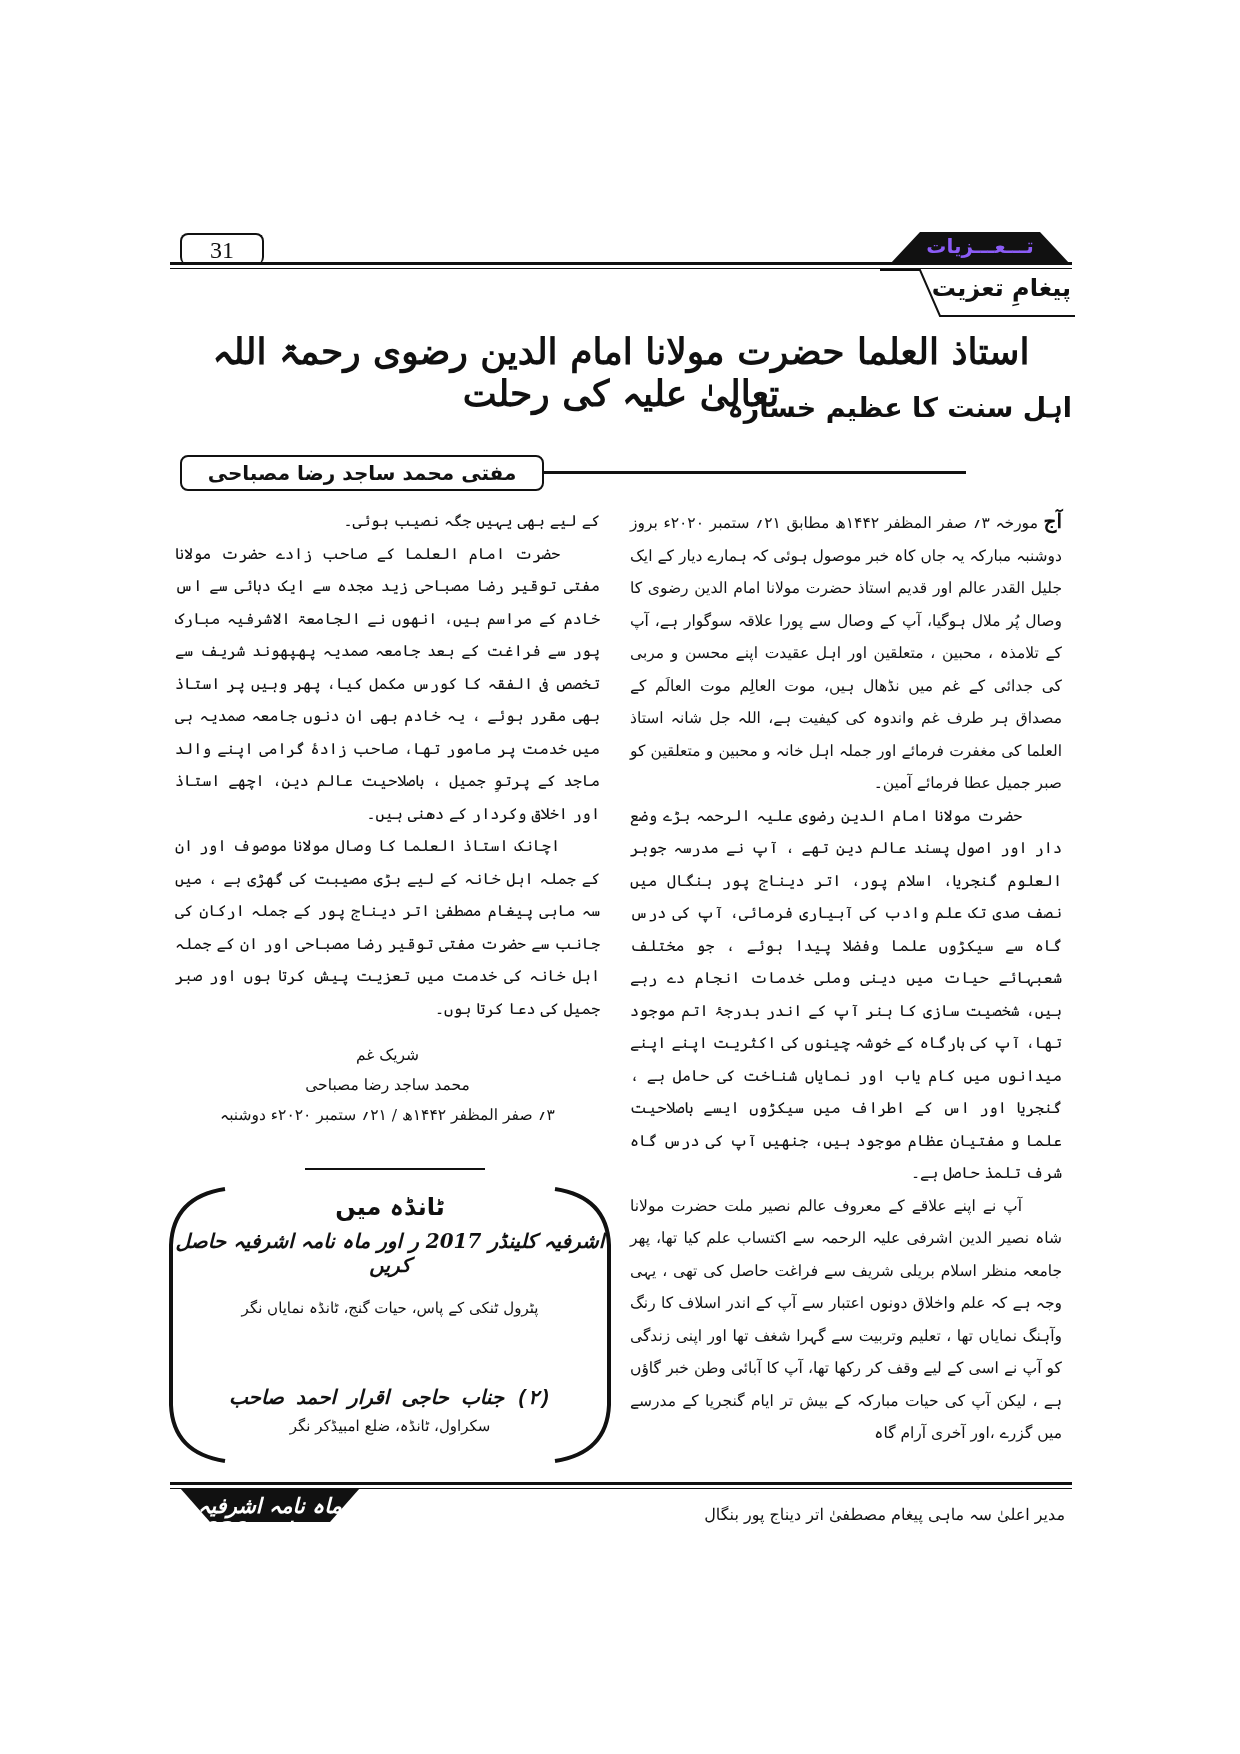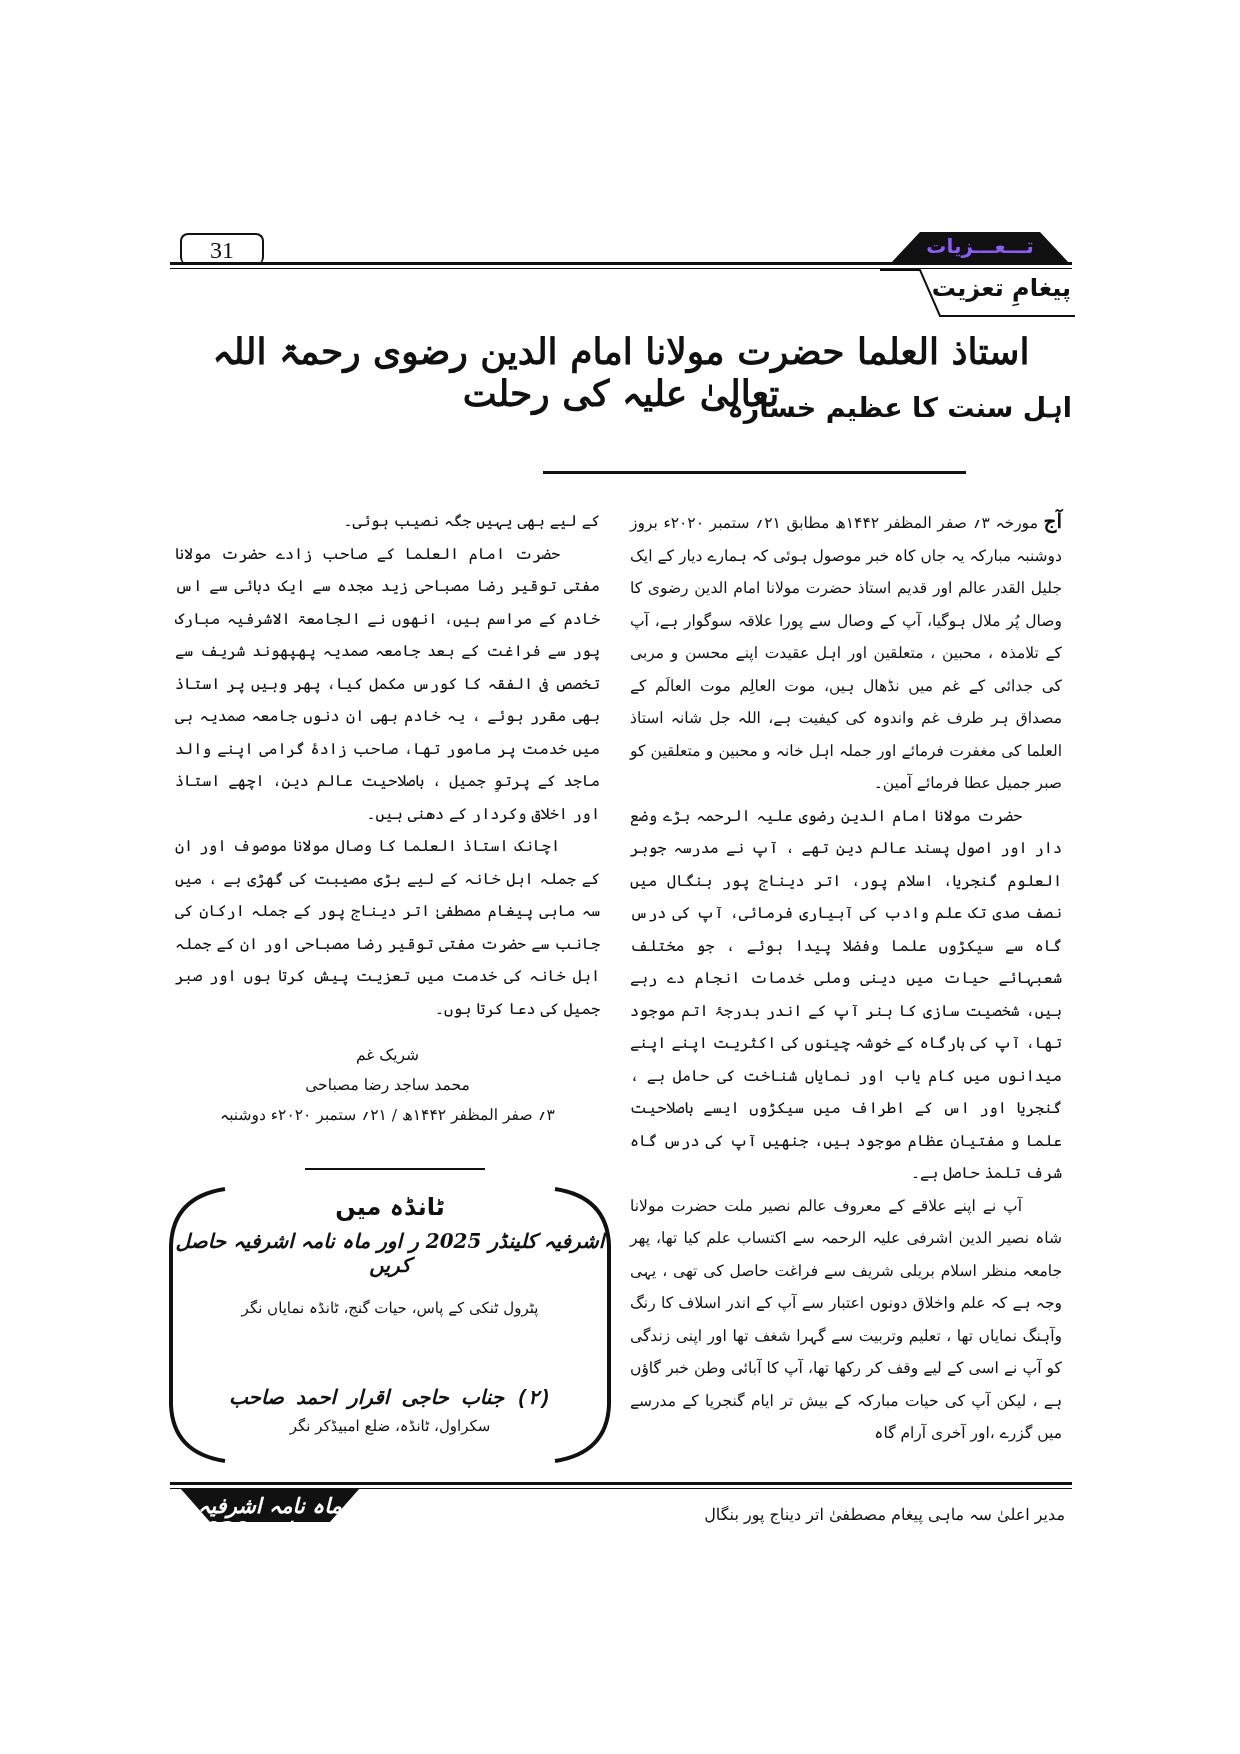--- a/index.html
+++ b/index.html
@@ -83,20 +83,21 @@
 
   <div class="sub-badge">
     <svg width="195" height="50">
       <polyline points="0,2 40,2 60,48 195,48" fill="none" stroke="#111" stroke-width="2"></polyline>
     </svg>
     <span>پیغامِ تعزیت</span>
   </div>
 
   <div class="main-title">استاذ العلما حضرت مولانا امام الدین رضوی رحمۃ اللہ تعالیٰ علیہ کی رحلت</div>
   <div class="sub-title">اہل سنت کا عظیم خسارہ</div>
+  <div class="byline-box">مفتی محمد ساجد رضا مصباحی</div>
   <div class="byline-rule"></div>
 
   <div class="col col-right">
     <p><span class="lead">آج</span> <span>مورخہ ۳؍ صفر المظفر ۱۴۴۲ھ مطابق ۲۱؍ ستمبر ۲۰۲۰ء بروز دوشنبہ مبارکہ یہ جاں کاہ خبر موصول ہوئی کہ ہمارے دیار کے ایک جلیل القدر عالم اور قدیم استاذ حضرت مولانا امام الدین رضوی کا وصال پُر ملال ہوگیا، آپ کے وصال سے پورا علاقہ سوگوار ہے، آپ کے تلامذہ ، محبین ، متعلقین اور اہل عقیدت اپنے محسن و مربی کی جدائی کے غم میں نڈھال ہیں، موت العالِم موت العالَم کے مصداق ہر طرف غم واندوہ کی کیفیت ہے، اللہ جل شانہ استاذ العلما کی مغفرت فرمائے اور جملہ اہل خانہ و محبین و متعلقین کو صبر جمیل عطا فرمائے آمین۔</span></p>
     <p class="indent">حضرت مولانا امام الدین رضوی علیہ الرحمہ بڑے وضع دار اور اصول پسند عالم دین تھے ، آپ نے مدرسہ جوہر العلوم گنجریا، اسلام پور، اتر دیناج پور بنگال میں نصف صدی تک علم وادب کی آبیاری فرمائی، آپ کی درس گاہ سے سیکڑوں علما وفضلا پیدا ہوئے ، جو مختلف شعبہائے حیات میں دینی وملی خدمات انجام دے رہے ہیں، شخصیت سازی کا ہنر آپ کے اندر بدرجۂ اتم موجود تھا، آپ کی بارگاہ کے خوشہ چینوں کی اکثریت اپنے اپنے میدانوں میں کام یاب اور نمایاں شناخت کی حامل ہے ، گنجریا اور اس کے اطراف میں سیکڑوں ایسے باصلاحیت علما و مفتیان عظام موجود ہیں، جنھیں آپ کی درس گاہ شرف تلمذ حاصل ہے۔</p>
     <p class="indent">آپ نے اپنے علاقے کے معروف عالم نصیر ملت حضرت مولانا شاہ نصیر الدین اشرفی علیہ الرحمہ سے اکتساب علم کیا تھا، پھر جامعہ منظر اسلام بریلی شریف سے فراغت حاصل کی تھی ، یہی وجہ ہے کہ علم واخلاق دونوں اعتبار سے آپ کے اندر اسلاف کا رنگ وآہنگ نمایاں تھا ، تعلیم وتربیت سے گہرا شغف تھا اور اپنی زندگی کو آپ نے اسی کے لیے وقف کر رکھا تھا، آپ کا آبائی وطن خبر گاؤں ہے ، لیکن آپ کی حیات مبارکہ کے بیش تر ایام گنجریا کے مدرسے میں گزرے ،اور آخری آرام گاہ</p>
   </div>
 
   <div class="col col-left">
     <p>کے لیے بھی یہیں جگہ نصیب ہوئی۔</p>
@@ -110,21 +111,21 @@
     <div>۳؍ صفر المظفر ۱۴۴۲ھ / ۲۱؍ ستمبر ۲۰۲۰ء دوشنبہ</div>
   </div>
   <div class="sig-rule"></div>
 
   <div class="ad-box">
     <svg class="frame" width="450" height="280">
       <path d="M60,4 Q8,12 6,60 L6,220 Q8,268 60,276" fill="none" stroke="#111" stroke-width="4"></path>
       <path d="M390,4 Q442,12 444,60 L444,220 Q442,268 390,276" fill="none" stroke="#111" stroke-width="4"></path>
     </svg>
     <div class="ad-line ad-heading">ٹانڈہ میں</div>
-    <div class="ad-line ad-tagline">اشرفیہ کلینڈر 2025 ر اور ماہ نامہ اشرفیہ حاصل کریں</div>
+    <div class="ad-line ad-tagline">اشرفیہ کلینڈر 2017 ر اور ماہ نامہ اشرفیہ حاصل کریں</div>
     <div class="ad-line ad-dealer1-addr">پٹرول ٹنکی کے پاس، حیات گنج، ٹانڈہ نمایاں نگر</div>
     <div class="ad-line ad-dealer2-name">(۲) جناب حاجی اقرار احمد صاحب</div>
     <div class="ad-line ad-dealer2-addr">سکراول، ٹانڈہ، ضلع امبیڈکر نگر</div>
   </div>
 
   <div class="footer-rule-1"></div>
   <div class="footer-rule-2"></div>
   <div class="footer-badge">
     <svg width="180" height="34">
       <polygon points="0,0 180,0 150,34 30,34" fill="#111"></polygon>

